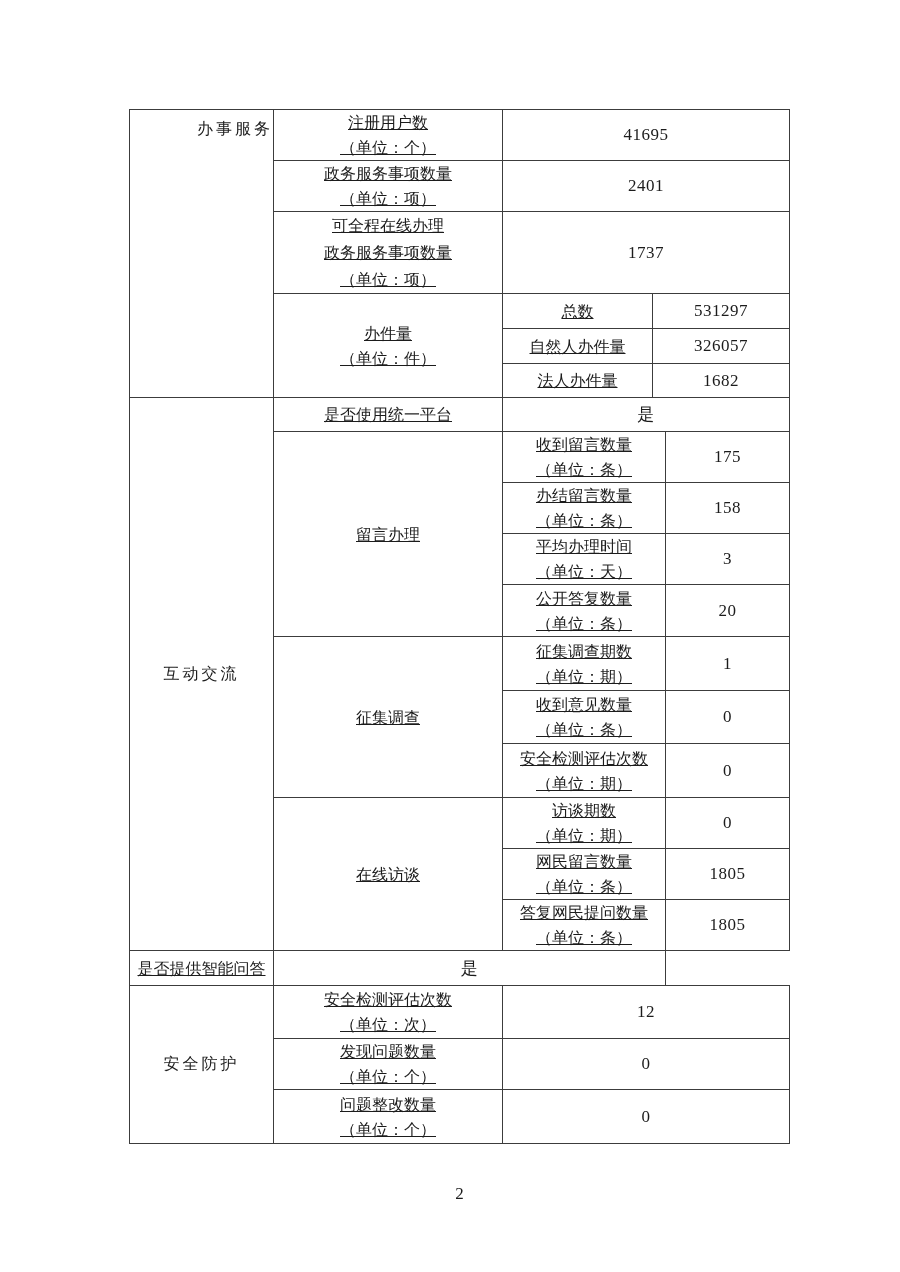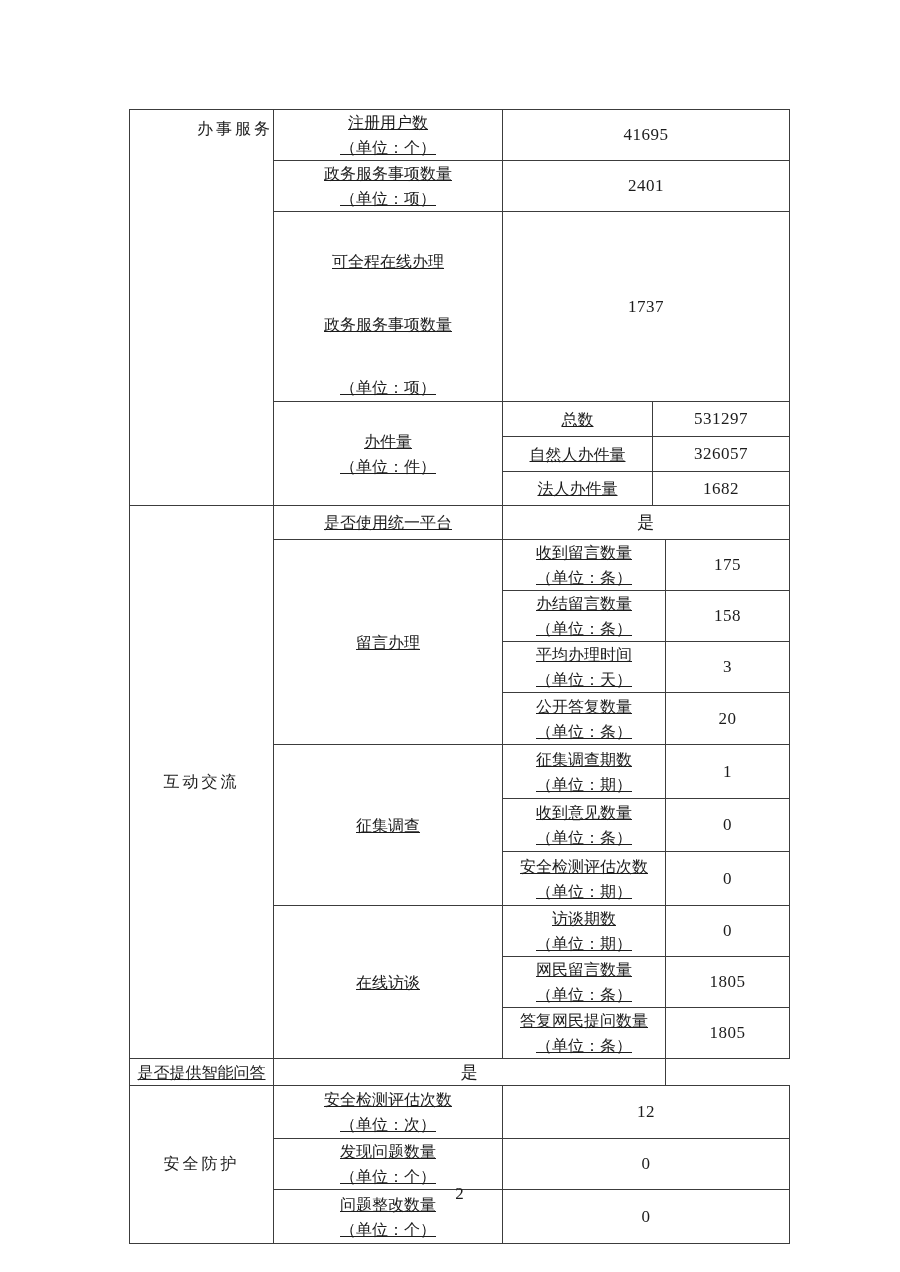--- a/index.html
+++ b/index.html
@@ -14,21 +14,21 @@
     position: absolute; left: 129px; top: 109px; width: 661px;
     border-collapse: collapse; table-layout: fixed;
   }
   td {
     border: 1px solid #3c3c3c;
     text-align: center; vertical-align: middle;
     padding: 0; font-size: 16px; overflow: hidden;
     background: #ffffff;
   }
   td .ln { line-height: 25px; text-decoration: underline; }
-  td.lbl3 .ln { line-height: 27px; margin-top: 36px; }
+  td.lbl3 .ln { line-height: 27px; }
   td.group { letter-spacing: 3px; }
   td.v-top { vertical-align: top; padding-top: 9px; text-align: right; }
   td.val { font-size: 17px; letter-spacing: 0.5px; }
   .page-num {
     position: absolute; top: 1184px; left: 129px; width: 661px;
     text-align: center; font-size: 17px; color: #1c1c1c;
   }
 </style>
 </head>
 <body>
@@ -169,21 +169,21 @@
       </td>
       <td class="val">1805</td>
     </tr>
     <tr style="height:51px">
       <td colspan="2">
         <div class="ln">答复网民提问数量</div>
         <div class="ln">（单位：条）</div>
       </td>
       <td class="val">1805</td>
     </tr>
-    <tr style="height:27px">
+    <tr style="height:35px">
       <td>
             <div class="ln">是否提供智能问答</div>
           </td>
       <td colspan="3" class="val">是</td>
     </tr>
 
     <tr style="height:53px">
       <td rowspan="3" class="group"><span>安全防护</span></td>
       <td>
         <div class="ln">安全检测评估次数</div>

